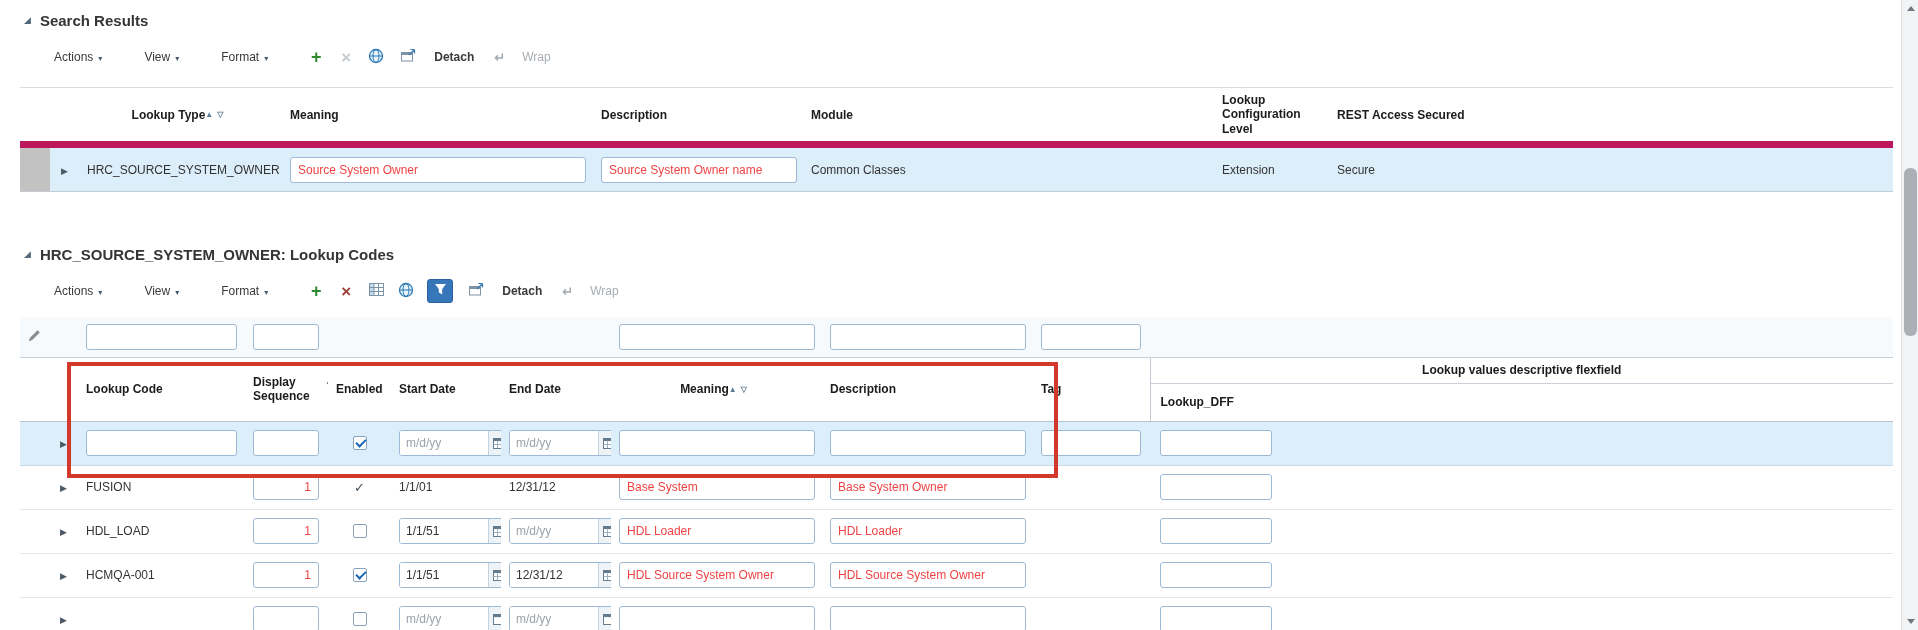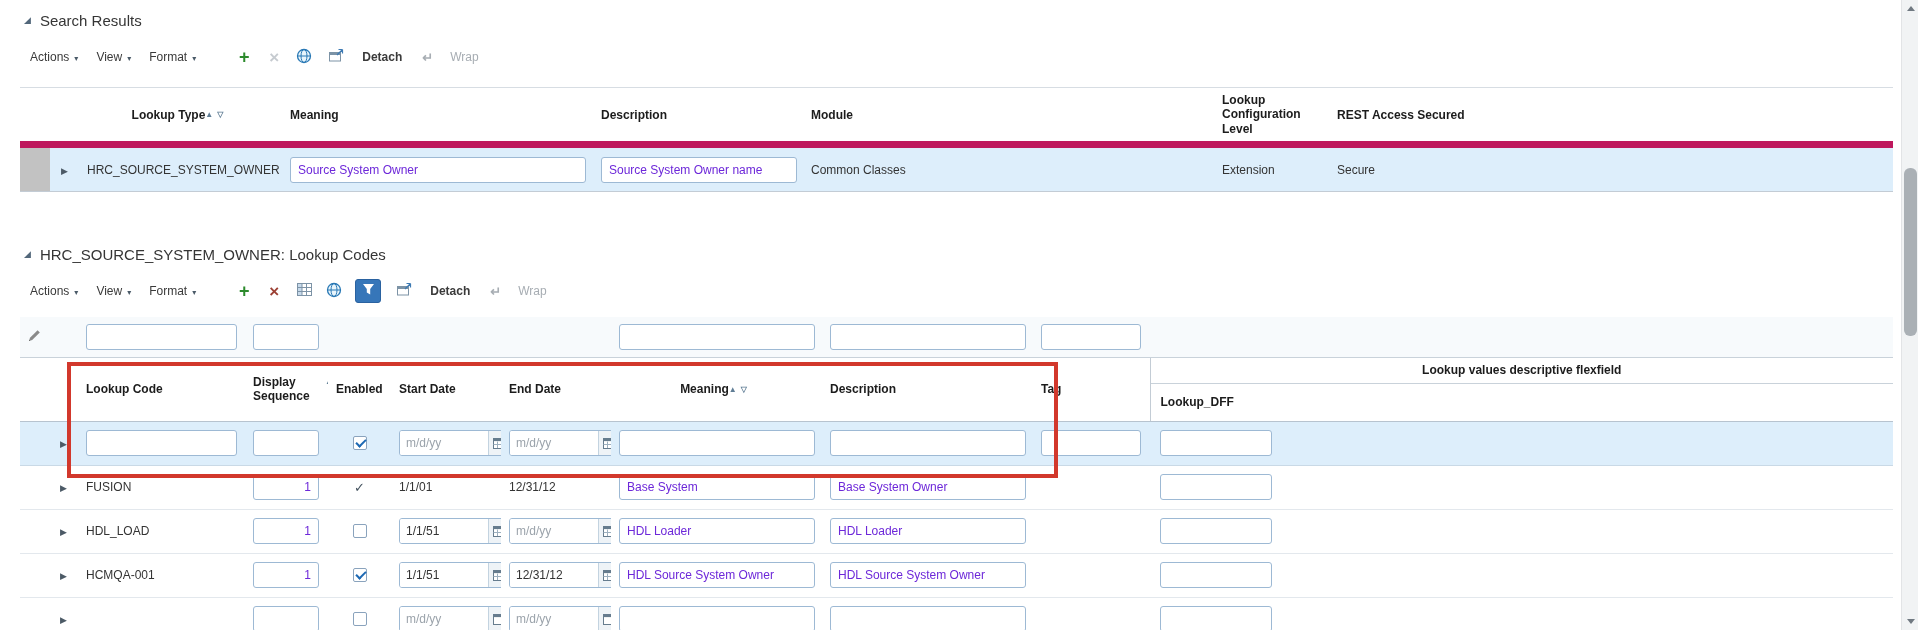--- a/index.html
+++ b/index.html
@@ -6,26 +6,26 @@
   html,body { background:#ffffff; }
   .page { position:relative; width:1918px; height:630px; overflow:hidden; background:#fff;
           font-family:"Liberation Sans", sans-serif; font-size:12px; color:#333; }
   .content { position:absolute; top:0; left:20px; width:1873px; }
 
   
   .panel-header { display:flex; align-items:center; gap:9px; padding-left:4px; }
   .ph1 { margin-top:12px; }
   .ph2 { margin-top:54px; }
   .disclosure { font-size:9px; color:#52677a; line-height:1; cursor:pointer; }
-  .panel-title { font-size:15px; font-weight:400; color:#353535; }
+  .panel-title { font-size:15px; font-weight:700; color:#353535; }
 
   
   .toolbar { display:flex; align-items:center; height:32px; margin-top:12px; padding-left:2px; gap:2px; }
   .menu-btn { display:flex; align-items:center; gap:5px; padding:4px 8px; cursor:pointer; }
-  .menu-btn .lbl { color:#3a3a3a; }
+  .menu-btn .lbl { color:#3a3a3a;margin-left:24px; }
   .caret { font-size:8px; color:#4a5a68; padding-top:2px; }
   .tb-sep { width:22px; }
   .icon-btn { background:none; border:none; width:28px; height:24px; display:flex; align-items:center;
               justify-content:center; cursor:pointer; font-family:"Liberation Sans", sans-serif; }
   .plus-icon { font-size:18px; font-weight:700; color:#2c8a2c; line-height:1; }
   .x-icon { font-size:17px; font-weight:700; color:#9c3f33; line-height:1; }
   .x-icon.disabled { color:#c6cbd0; }
   .tb-label-btn { display:flex; align-items:center; gap:17px; padding:0 9px; cursor:pointer; }
   .detach-lbl { font-weight:700; color:#3a3a3a; }
   .wrap-lbl { color:#a7adb3; }
@@ -60,21 +60,21 @@
   .grid2 tbody tr { height:44px; border-bottom:1px solid #e3e8ed; background:#fff; }
   .grid2 tbody tr.new-row { background:#ddeefb; border-top:1px solid #c9d9e6; border-bottom:1px solid #c9d9e6; }
 
   .dff-th { padding:0 !important; vertical-align:top; border-left:1px solid #c3ccd5; }
   .dff-group { height:26px; display:flex; align-items:center; justify-content:center;
                border-bottom:1px solid #c9d2da; }
   .dff-sub { height:37px; display:flex; align-items:center; padding-left:10px; }
 
   
   .tfield { height:26px; border:1px solid #9db9d4; border-radius:3px; padding:0 7px;
-            font:12px "Liberation Sans", sans-serif; color:#6d28d9; background:#fff; }
+            font:12px "Liberation Sans", sans-serif; color:#ef4444; background:#fff; }
   .tfield::placeholder { color:#9ba3ab; }
   .num { text-align:right; }
   .w296{width:296px} .w196{width:196px} .w151{width:151px} .w66{width:66px} .w100{width:100px} .w112{width:112px}
 
   .datefield { display:inline-flex; align-items:stretch; height:26px; border:1px solid #9db9d4;
                border-radius:3px; background:#fff; overflow:hidden; vertical-align:middle; }
   .datefield input { border:none; outline:none; width:88px; padding:0 6px; min-width:0;
                      font:12px "Liberation Sans", sans-serif; color:#333; }
   .datefield input::placeholder { color:#9ba3ab; }
   .cal-btn { width:21px; background:#eef3f7; border:none; border-left:1px solid #c3d3e0;

